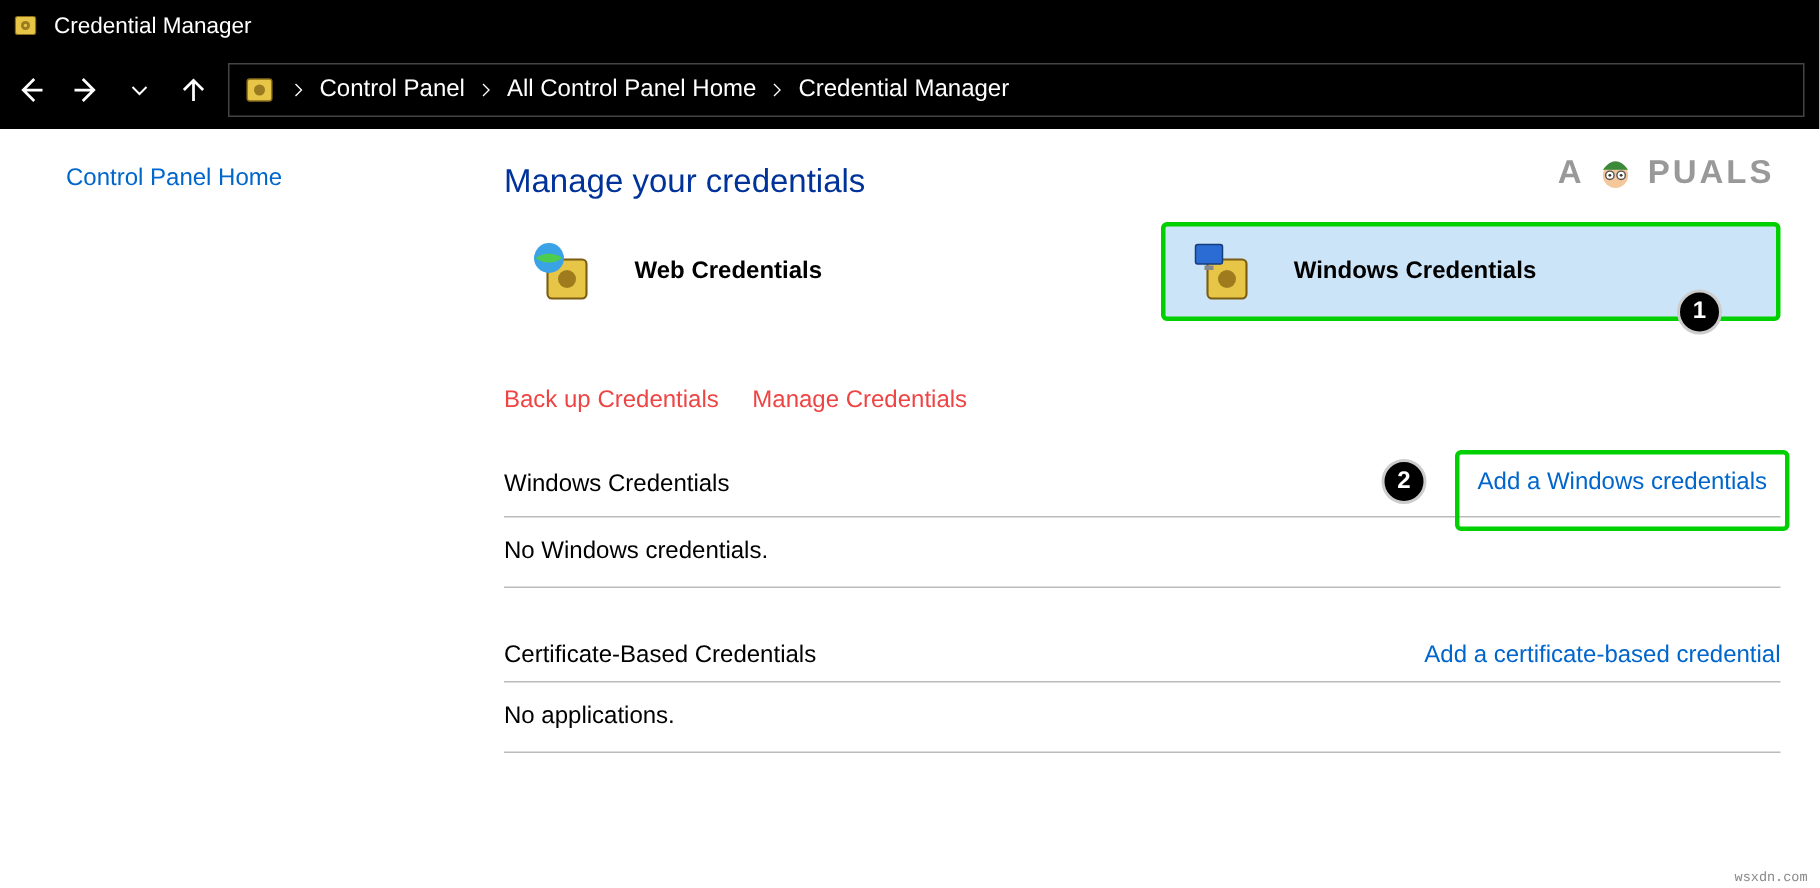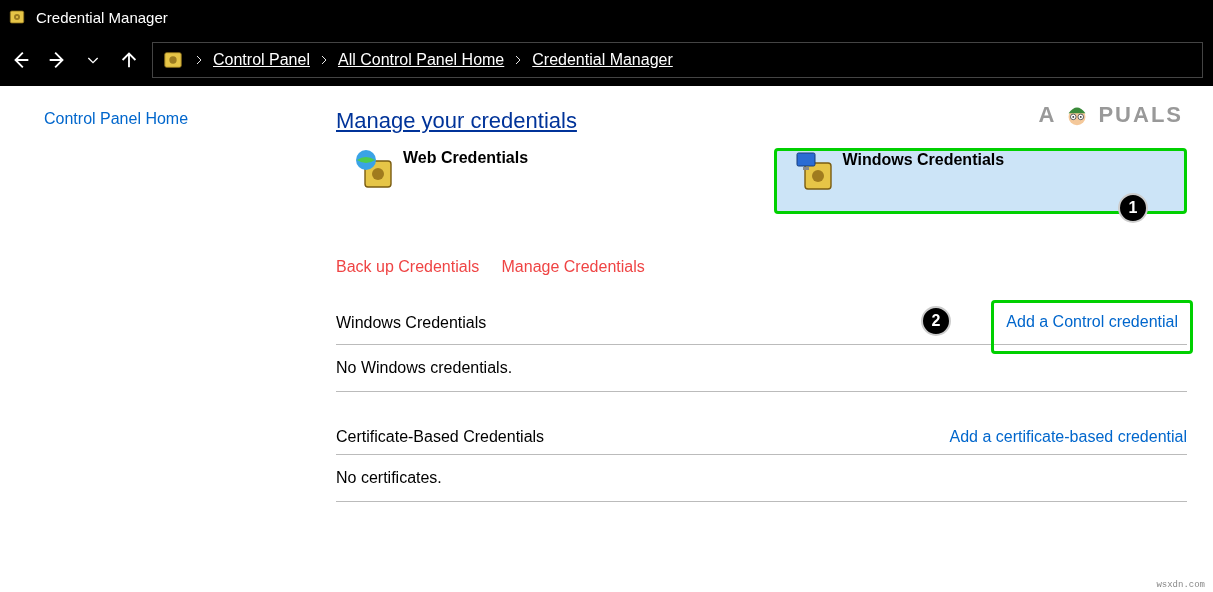--- a/index.html
+++ b/index.html
@@ -10,40 +10,40 @@
   .titlebar .app-icon { width: 18px; height: 18px; display:flex; align-items:center; justify-content:center; }
   .titlebar .title { font-size: 15px; }
 
   
   .navbar { background: #000; color: #fff; height: 52px; display: flex; align-items: center; padding: 0 10px; gap: 12px; }
   .nav-arrows { display: flex; align-items: center; gap: 14px; }
   .nav-arrow { width: 22px; height: 22px; display:flex; align-items:center; justify-content:center; cursor: pointer; }
   .nav-arrow svg { stroke: #fff; stroke-width: 2; fill: none; }
   .addr { flex: 1; border: 1px solid #444; height: 36px; display: flex; align-items: center; padding: 0 8px; gap: 8px; font-size: 16px; }
   .addr .folder-icon { width: 24px; height: 24px; display:flex; align-items:center; justify-content:center; }
-  .addr .crumb { cursor: pointer; white-space: nowrap; text-decoration: underline; }
+  .addr .crumb { cursor: pointer; white-space: nowrap; }
   .addr .sep { display:flex; align-items:center; }
   .addr .sep svg { stroke:#fff; stroke-width:1.8; fill:none; }
 
   
   .content { display: flex; height: calc(592px - 34px - 52px); position: relative; }
   .sidebar { width: 300px; padding: 24px 0 12px 44px; }
   .sidebar a { color: #0066cc; text-decoration: none; font-size: 16px; cursor: pointer; }
   .main { flex: 1; padding: 22px 26px 0 36px; position: relative; }
-  h1.heading { color: #003399; font-weight: 400; font-size: 22px; margin-bottom: 14px; text-decoration: underline; }
+  h1.heading { color: #003399; font-weight: 400; font-size: 22px; margin-bottom: 14px; }
   .subheading { font-size: 16px; margin-bottom: 28px; }
 
   
   .watermark { position: absolute; right: 30px; top: 14px; display:flex; align-items:center; gap:6px; color:#888;}
   .watermark .wm-text { font-size: 22px; letter-spacing: 2px; font-family: Arial, sans-serif; font-weight: 600; color: #999; }
   .watermark .face { width:30px; height:30px; }
 
   
   .cred-types { display: flex; gap: 28px; margin-bottom: 44px; }
-  .cred-btn { flex: 1; height: 66px; display: flex; align-items: flex-start; gap: 8px; padding: 0 18px; cursor: pointer; border: 1px solid transparent; }
+  .cred-btn { flex: 1; height: 66px; display: flex; align-items: center; gap: 28px; padding: 0 18px; cursor: pointer; border: 1px solid transparent; }
   .cred-btn.selected { background: #cce4f7; border: 3px solid #00d000; border-radius: 4px; position: relative; }
   .cred-btn .label { font-weight: 700; font-size: 16px; }
   .cred-btn .ico { width: 40px; height: 40px; display:flex; align-items:center; justify-content:center; }
 
   
   .badge { position: absolute; width: 30px; height: 30px; border-radius: 50%; background: #000; border: 2px solid #ccc; color: #fff; display:flex; align-items:center; justify-content:center; font-weight: 700; font-size: 16px; }
   .badge.n1 { bottom: -12px; right: 36px; }
 
   
   .links-row { margin-bottom: 34px; }
@@ -184,30 +184,30 @@
       <a>Back up Credentials</a>
       <span class="lsep"></span>
       <a>Manage Credentials</a>
     </div>
 
     <div style="position:relative;">
       <div class="section-head">
         <span class="stitle">Windows Credentials</span>
         <span class="badge n2">2</span>
         <span class="add-box">
-          <a>Add a Control credential</a>
+          <a>Add a Windows credentials</a>
         </span>
       </div>
       <div class="empty-row">No Windows credentials.</div>
     </div>
 
     <div class="section2">
       <div class="section-head">
         <span class="stitle">Certificate-Based Credentials</span>
         <a>Add a certificate-based credential</a>
       </div>
-      <div class="empty-row">No certificates.</div>
+      <div class="empty-row">No applications.</div>
     </div>
 
   </div>
 
   <span class="credit">wsxdn.com</span>
 </div>
 
 </body></html>

